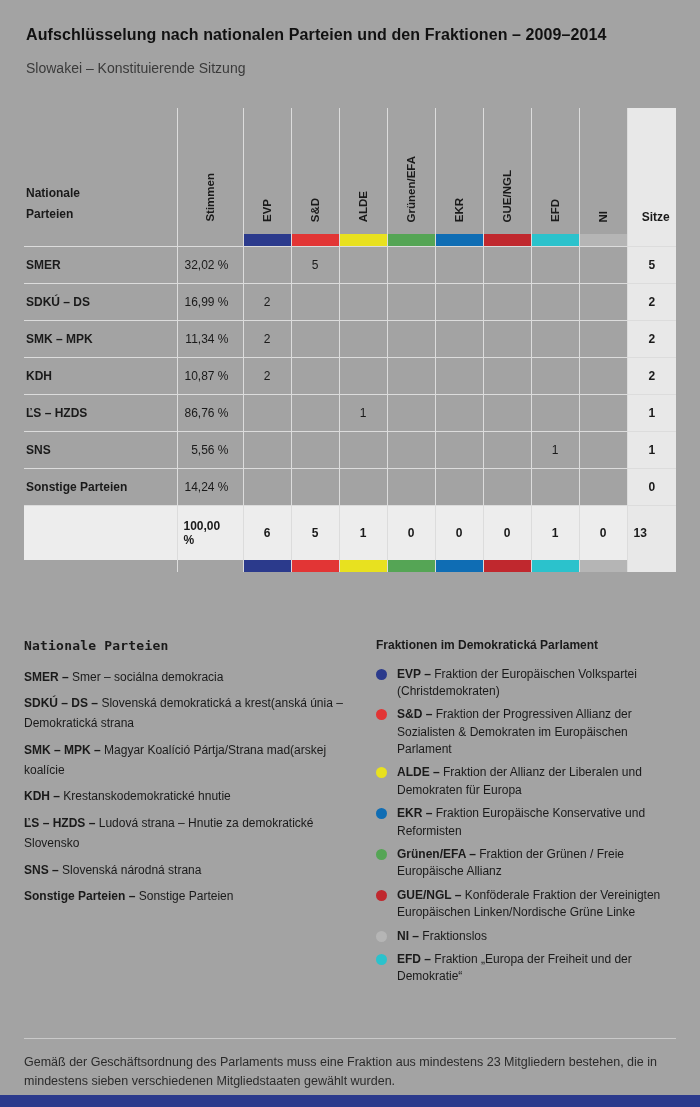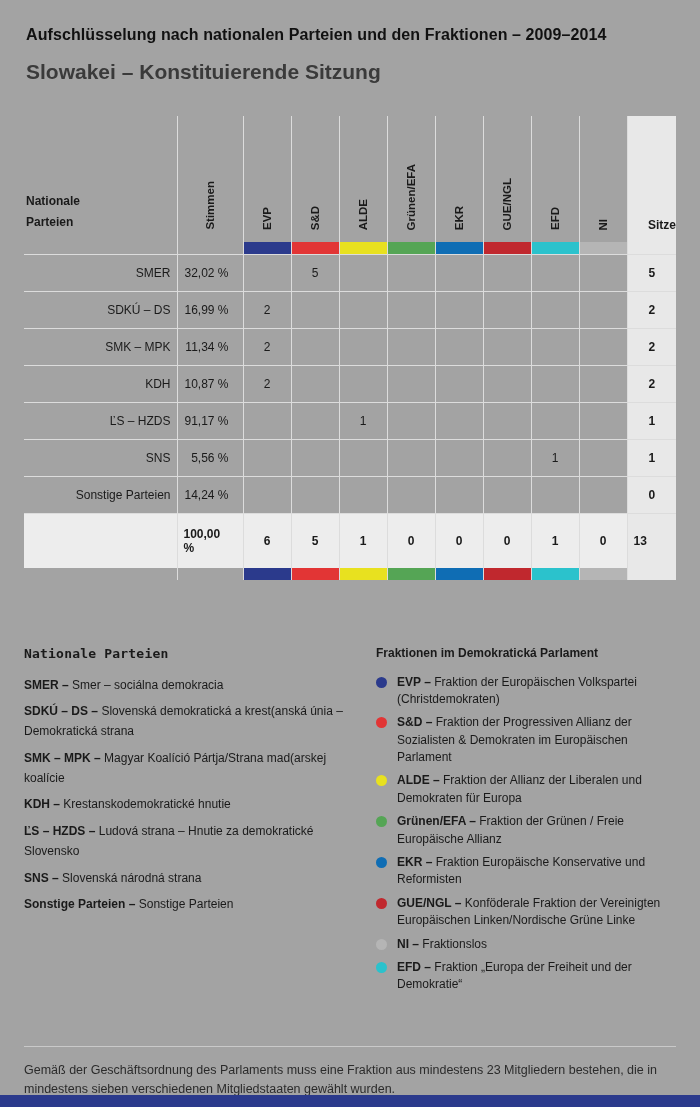--- a/index.html
+++ b/index.html
@@ -2,37 +2,37 @@
 <html><head>
 <meta charset="utf-8">
 <style>
   * { box-sizing: border-box; }
   html,body { margin:0; padding:0; background:#ffffff; }
   body { font-family:"Liberation Sans", sans-serif; color:#1a1a1a; }
   .page { width:700px; height:1107px; position:relative; background:#a3a3a3; overflow:hidden; }
   .content { padding:20px 24px 0 24px; }
 
   h1.title { font-size:16px; font-weight:bold; margin:6px 0 10px 2px; color:#111; letter-spacing:0.1px; }
-  h2.subtitle { font-size:21px; font-weight:bold; margin:16px 0 32px 2px; color:#3a3a3a; }
+  h2.subtitle { font-size:14px; font-weight:normal; margin:16px 0 32px 2px; color:#3a3a3a; }
 
   table.results { border-collapse:collapse; table-layout:fixed; width:652px; font-size:12px; }
   .results th, .results td { padding:0; vertical-align:middle; }
   .vline { border-left:1px solid #dcdcdc; }
 
   th.party-h { vertical-align:bottom; text-align:left; height:126px; padding:0 0 10px 2px; }
   th.party-h .wrapword { display:inline-block; width:54px; overflow-wrap:anywhere; font-weight:bold; font-size:12px; line-height:1.7; text-align:left; }
   th.vert { vertical-align:bottom; text-align:center; height:126px; padding:0 0 9px 0; }
   .vtext { display:inline-block; writing-mode:vertical-rl; transform:rotate(180deg); font-weight:bold; font-size:11.5px; white-space:nowrap; }
-  th.sitze-h { vertical-align:bottom; text-align:right; padding:0 0 10px 8px; font-weight:bold; font-size:12px; }
+  th.sitze-h { vertical-align:bottom; text-align:center; padding:0 0 10px 8px; font-weight:bold; font-size:12px; }
 
   .sitzebg { background:#e8e8e8; }
   tr.cbar-row td { height:12px; padding:0; }
 
   tr.body-row td { border-top:1px solid #dcdcdc; padding:11px 6px; }
-  tr.body-row td.party { font-weight:normal; text-align:right; padding-left:2px; }
+  tr.body-row td.party { font-weight:bold; text-align:left; padding-left:2px; }
   tr.body-row td.stimmen { text-align:right; padding-right:14px; }
   tr.body-row td.seat { text-align:center; }
   tr.body-row td.sitze { text-align:center; font-weight:bold; }
 
   tr.total-row td { border-top:1px solid #dcdcdc; padding:13px 6px; font-weight:bold; background:#ededed; }
   tr.total-row td.stimmen { text-align:left; padding-right:14px; }
   tr.total-row td.seat { text-align:center; }
   tr.total-row td.sitze { text-align:left; background:#e8e8e8; }
 
   .legends { display:flex; margin-top:66px; }
@@ -150,21 +150,21 @@
           <td class="seat vline"></td>
           <td class="seat vline"></td>
           <td class="seat vline"></td>
           <td class="seat vline"></td>
           <td class="seat vline"></td>
           <td class="seat vline"></td>
           <td class="sitze vline sitzebg">2</td>
         </tr>
         <tr class="body-row">
           <td class="party">ĽS – HZDS</td>
-          <td class="stimmen vline">91,17 %</td>
+          <td class="stimmen vline">86,76 %</td>
           <td class="seat vline"></td>
           <td class="seat vline"></td>
           <td class="seat vline">1</td>
           <td class="seat vline"></td>
           <td class="seat vline"></td>
           <td class="seat vline"></td>
           <td class="seat vline"></td>
           <td class="seat vline"></td>
           <td class="sitze vline sitzebg">1</td>
         </tr>
@@ -242,26 +242,26 @@
         </div>
         <div class="gleg-item">
           <span class="dot" style="background-color: rgb(226, 53, 53);"></span>
           <span class="gleg-text"><b>S&amp;D –</b> <span>Fraktion der Progressiven Allianz der Sozialisten &amp; Demokraten im Europäischen Parlament</span></span>
         </div>
         <div class="gleg-item">
           <span class="dot" style="background-color: rgb(232, 225, 31);"></span>
           <span class="gleg-text"><b>ALDE –</b> <span>Fraktion der Allianz der Liberalen und Demokraten für Europa</span></span>
         </div>
         <div class="gleg-item">
+          <span class="dot" style="background-color: rgb(15, 109, 180);"></span>
+          <span class="gleg-text"><b>EKR –</b> <span>Fraktion Europäische Konservative und Reformisten</span></span>
+        </div>
+        <div class="gleg-item">
           <span class="dot" style="background-color: rgb(85, 165, 85);"></span>
           <span class="gleg-text"><b>Grünen/EFA –</b> <span>Fraktion der Grünen / Freie Europäische Allianz</span></span>
-        </div>
-        <div class="gleg-item">
-          <span class="dot" style="background-color: rgb(15, 109, 180);"></span>
-          <span class="gleg-text"><b>EKR –</b> <span>Fraktion Europäische Konservative und Reformisten</span></span>
         </div>
         <div class="gleg-item">
           <span class="dot" style="background-color: rgb(192, 40, 46);"></span>
           <span class="gleg-text"><b>GUE/NGL –</b> <span>Konföderale Fraktion der Vereinigten Europäischen Linken/Nordische Grüne Linke</span></span>
         </div>
         <div class="gleg-item">
           <span class="dot" style="background-color: rgb(181, 181, 181);"></span>
           <span class="gleg-text"><b>NI –</b> <span>Fraktionslos</span></span>
         </div>
         <div class="gleg-item">

